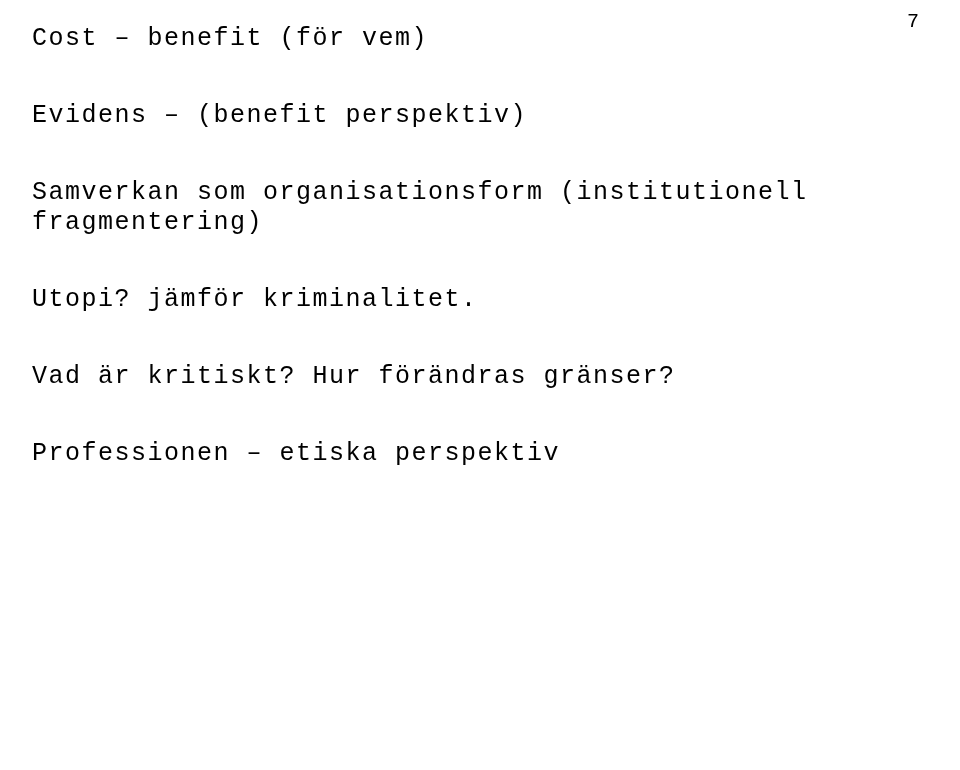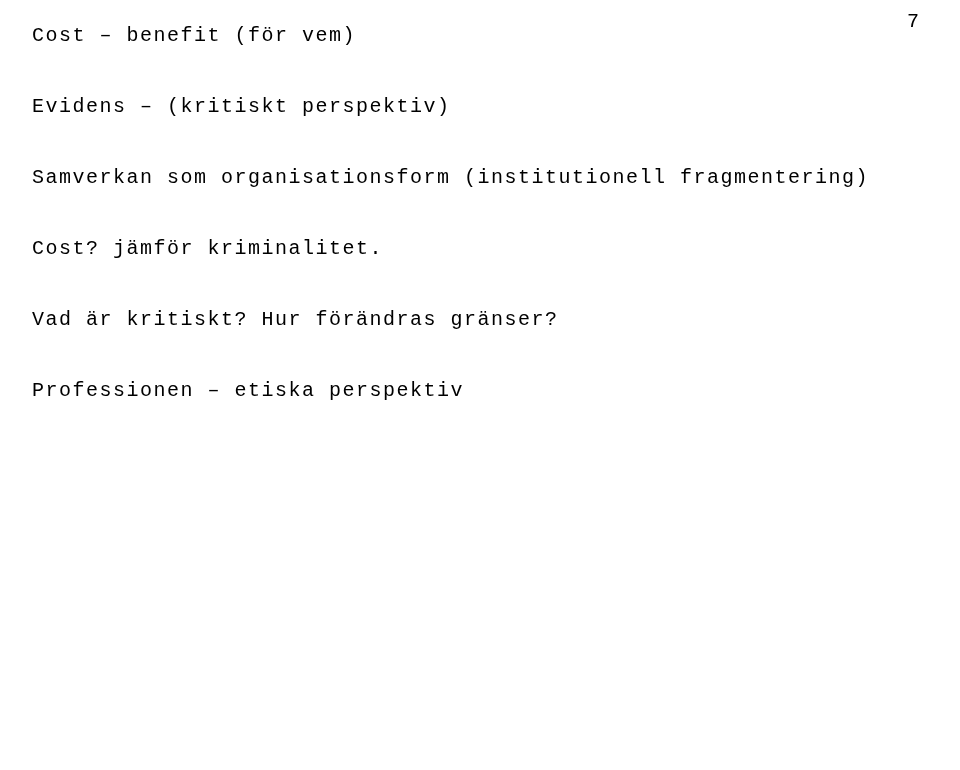--- a/index.html
+++ b/index.html
@@ -19,36 +19,36 @@
     padding: 24px 60px 0 32px;
   }
   .page-number {
     position: absolute;
     top: 10px;
     right: 40px;
     font-size: 20px;
     letter-spacing: 1px;
   }
   .line {
-    font-size: 20px;
+    font-size: 25px;
     letter-spacing: 1.5px;
     line-height: 1.2;
     margin: 0 0 47px 0;
     white-space: pre-wrap;
   }
   .line:last-child {
     margin-bottom: 0;
     font-family: Liberation Mono, monospace;
   }
 </style>
 </head>
 <body>
 
 <div class="page">
   <div class="page-number">7</div>
 
   <p class="line">Cost – benefit (för vem)</p>
-  <p class="line">Evidens – (kritiskt perspektiv)</p>
+  <p class="line">Evidens – (benefit perspektiv)</p>
   <p class="line">Samverkan som organisationsform (institutionell fragmentering)</p>
-  <p class="line">Cost? jämför kriminalitet.</p>
+  <p class="line">Utopi? jämför kriminalitet.</p>
   <p class="line">Vad är kritiskt? Hur förändras gränser?</p>
   <p class="line">Professionen – etiska perspektiv</p>
 </div>
 
 </body></html>

